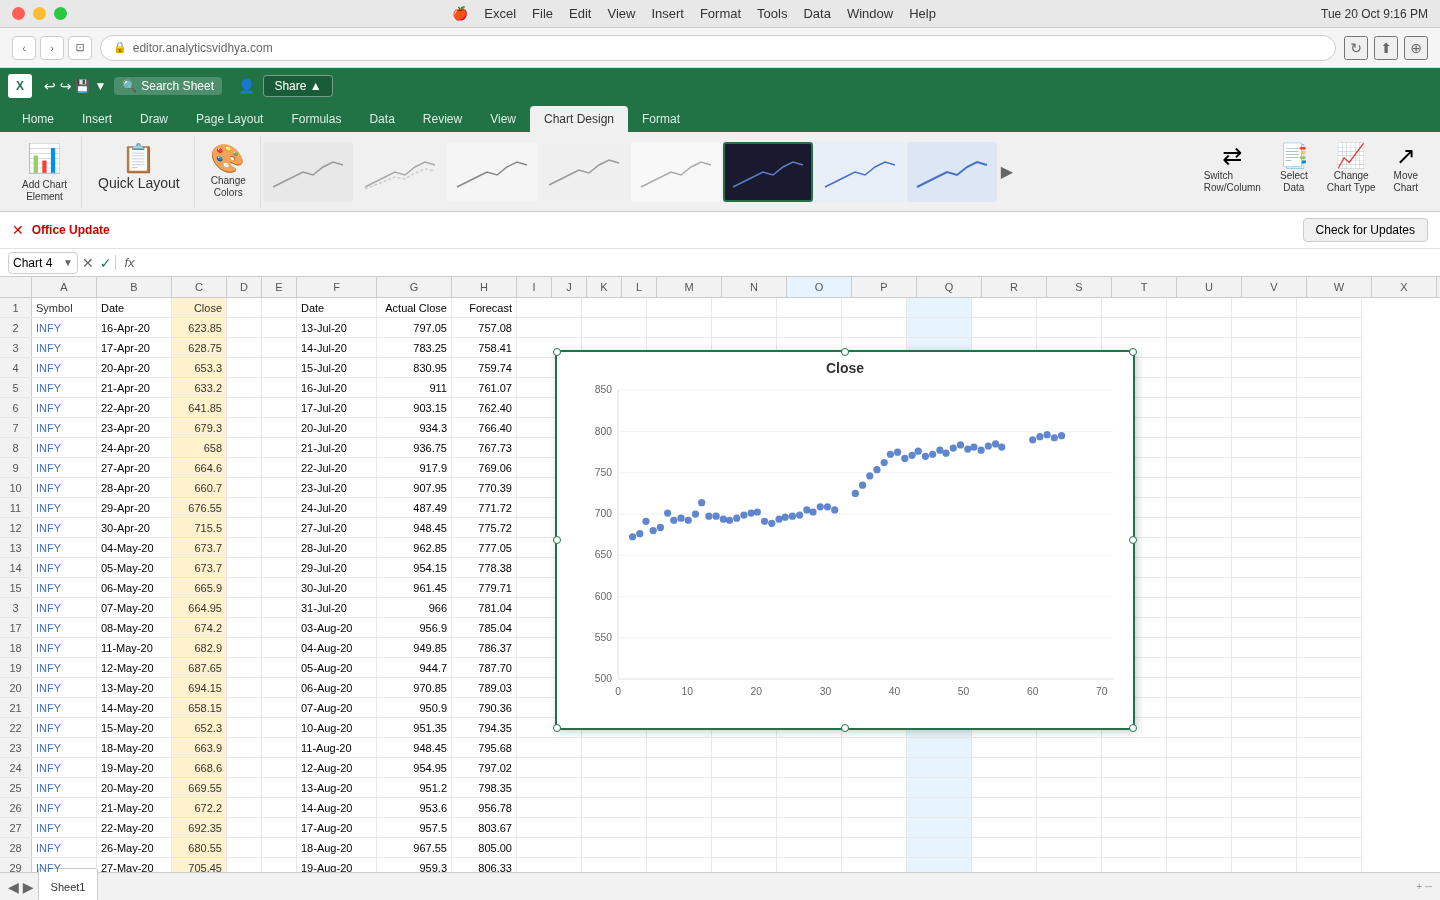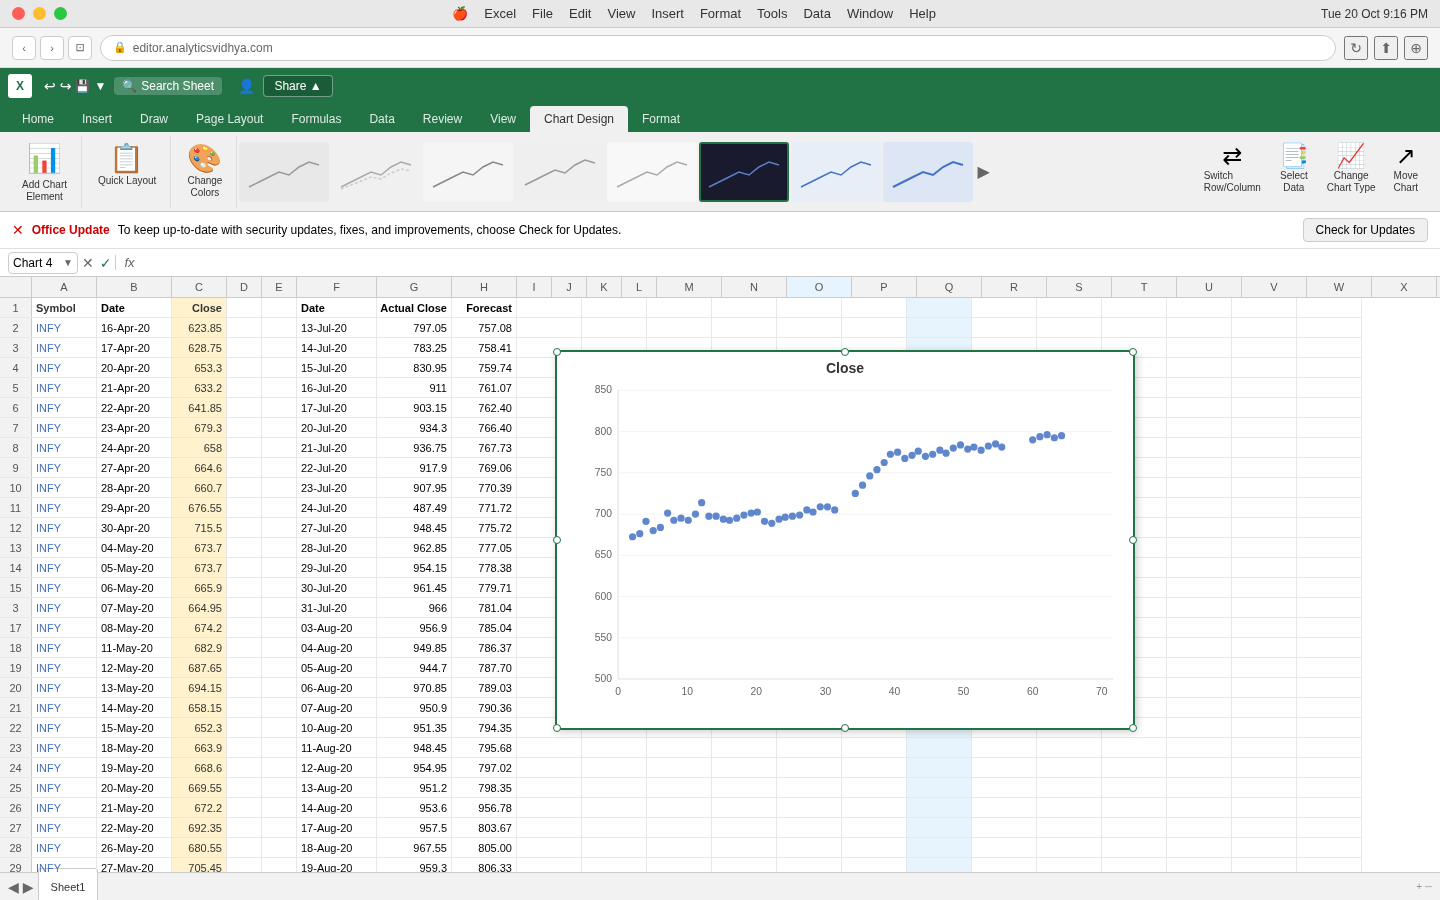--- a/index.html
+++ b/index.html
@@ -233,21 +233,21 @@
     .cell {
       border-right: 1px solid #e8e8e8;
       padding: 0 4px;
       font-size: 11px;
       display: flex;
       align-items: center;
       overflow: hidden;
       white-space: nowrap;
       cursor: cell;
     }
-    .cell.header-row { font-weight: bold; }
+    .cell.header-row { font-weight: normal; }
     .cell-a { width: 65px; }
     .cell-b { width: 75px; }
     .cell-c { width: 55px; color: #333; }
     .cell-c.highlighted { background: #fff2cc; }
     .cell-d { width: 35px; }
     .cell-f { width: 80px; }
     .cell-g { width: 75px; }
     .cell-h { width: 65px; }
     .cell-rest { width: 65px; }
 
@@ -408,21 +408,21 @@
     <div class="ribbon-group">
       <div class="ribbon-group-content" style="flex-direction:column; align-items:center; cursor:pointer; padding:4px 6px;">
         <span style="font-size:28px;">📊</span>
         <span style="font-size:10px; text-align:center; color:#333; line-height:1.2;">Add Chart<br>Element</span>
       </div>
     </div>
 
     <div class="ribbon-group">
       <div style="display:flex; flex-direction:column; align-items:center; cursor:pointer; padding:4px 6px;">
         <span style="font-size:28px;">📋</span>
-        <span style="font-size:10px; text-align:center; color:#333; line-height:1.2;">Quick
+        <span style="font-size:14px; text-align:center; color:#333; line-height:1.2;">Quick
 Layout</span>
       </div>
     </div>
 
     <div class="ribbon-group">
       <div style="display:flex; flex-direction:column; align-items:center; cursor:pointer; padding:4px 6px;">
         <span style="font-size:28px;">🎨</span>
         <span style="font-size:10px; text-align:center; color:#333; line-height:1.2;">Change<br>Colors</span>
       </div>
     </div>
@@ -491,21 +491,20 @@
           <span style="font-size:24px;">↗</span>
           <span style="font-size:10px; text-align:center; color:#333; line-height:1.2;">Move<br>Chart</span>
         </div>
       </div>
     </div>
   </div>
 
   <div class="office-update-bar">
     <span class="office-update-icon">✕</span>
     <span class="office-update-title">Office Update</span>
-    <span>To keep up-to-date with security updates, fixes, and improvements, choose Check for Updates.</span>
     <button class="check-updates-btn">Check for Updates</button>
   </div>
 
   <div class="formula-bar">
     <div class="cell-ref">
       <span>Chart 4</span>
       <span style="font-size:10px; color:#666;">▼</span>
     </div>
     <div class="formula-icons">
       <span style="font-size:14px; color:#666;">✕</span>

